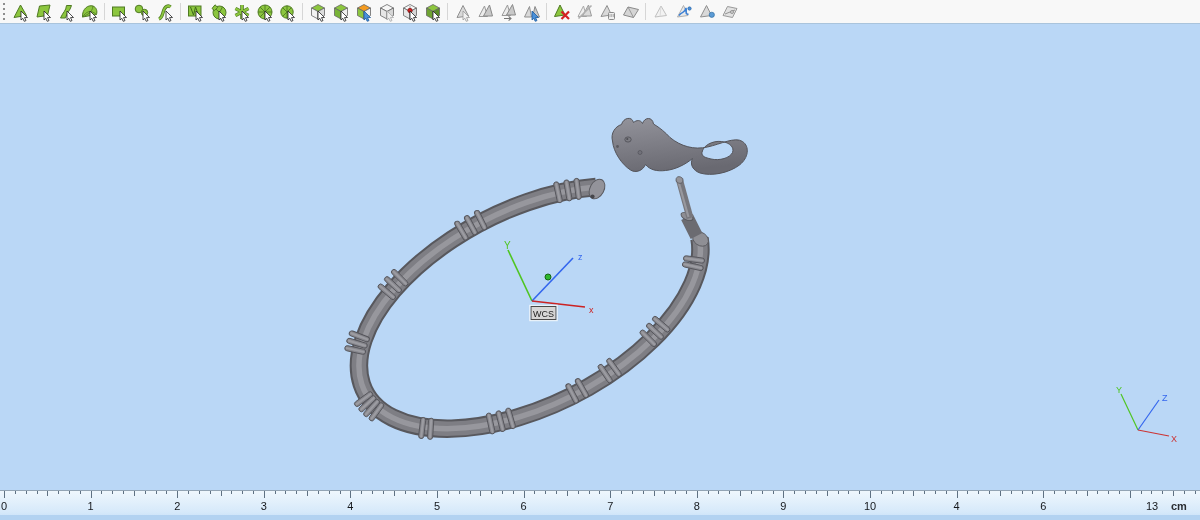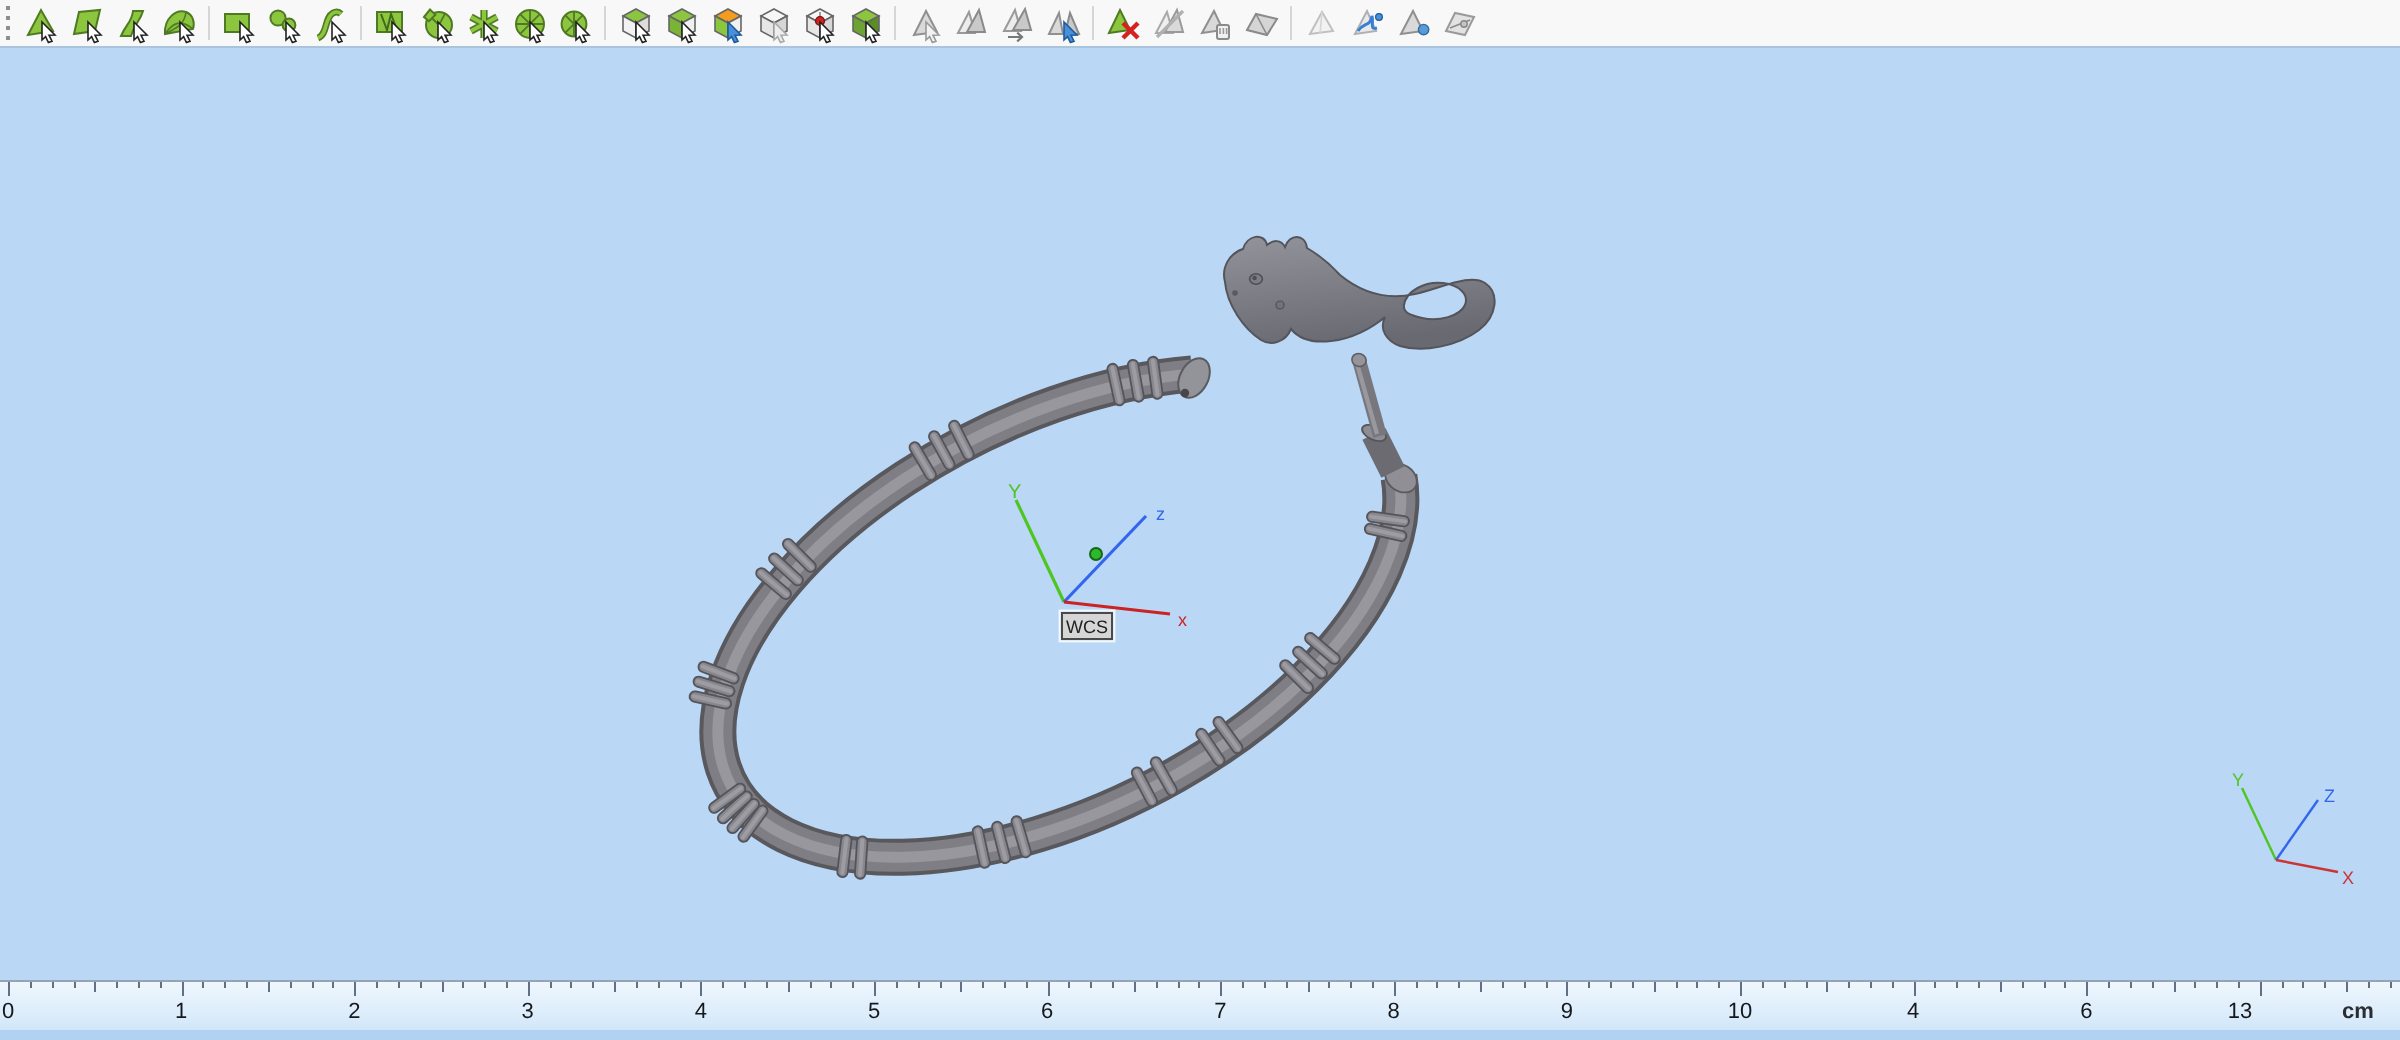--- a/index.html
+++ b/index.html
@@ -582,18 +582,18 @@
         <div class="ruler-num" style="left:263.8px">3</div>
         <div class="ruler-num" style="left:350.4px">4</div>
         <div class="ruler-num" style="left:437.0px">5</div>
         <div class="ruler-num" style="left:523.6px">6</div>
         <div class="ruler-num" style="left:610.2px">7</div>
         <div class="ruler-num" style="left:696.8px">8</div>
         <div class="ruler-num" style="left:783.4px">9</div>
         <div class="ruler-num" style="left:870.0px">10</div>
         <div class="ruler-num" style="left:956.6px">4</div>
         <div class="ruler-num" style="left:1043.2px">6</div>
-        <div class="ruler-num" style="left:1120px">13</div>
+        <div class="ruler-num" style="left:1152px">13</div>
       </div>
     <div class="ruler-unit">cm</div>
   </div>
 
 </div>
 
 </body></html>

